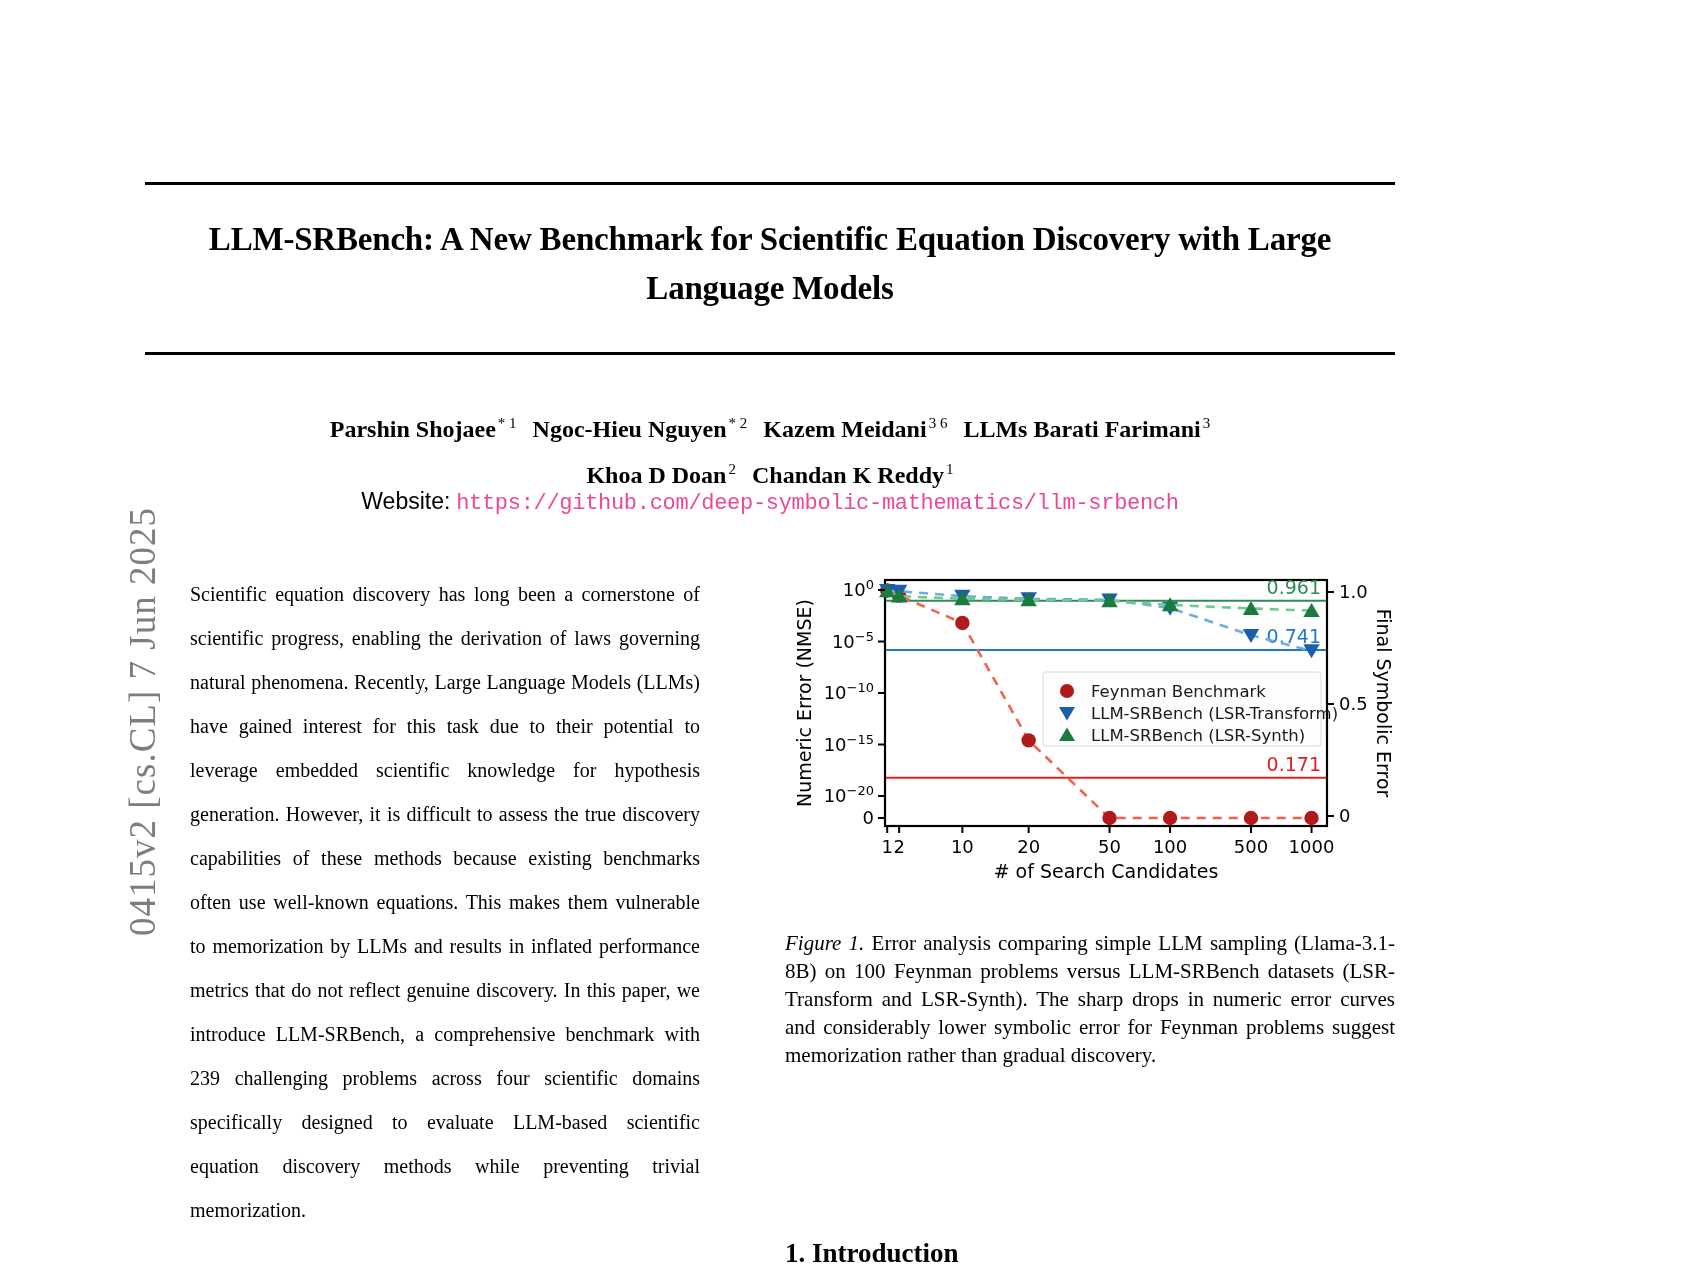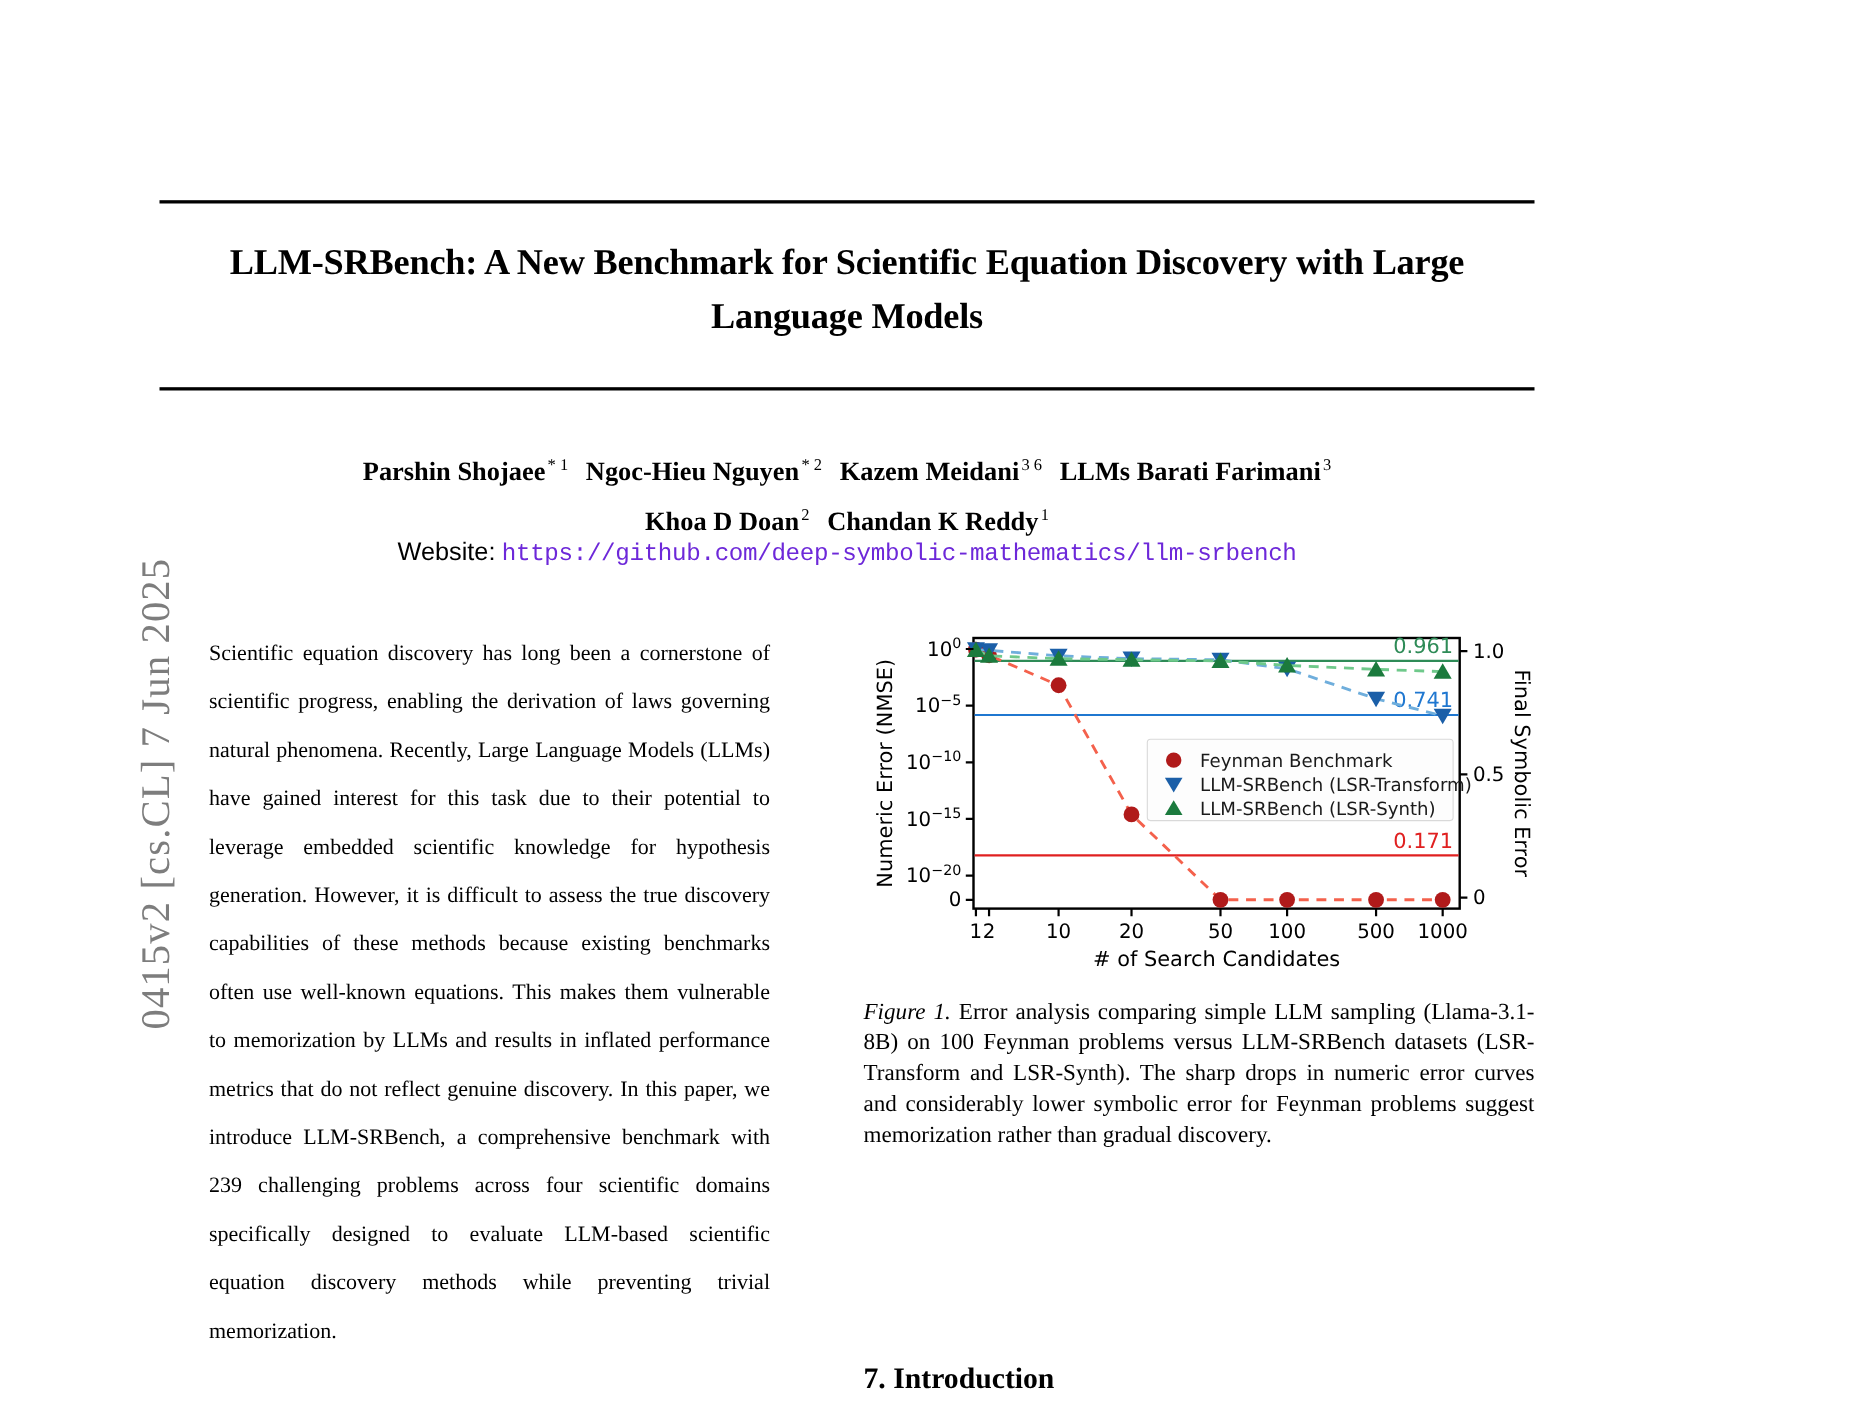--- a/index.html
+++ b/index.html
@@ -79,21 +79,21 @@
   #website-line {
     position: absolute;
     left: 145px; top: 488px;
     width: 1250px;
     text-align: center;
     font-size: 23px;
   }
   #website-line .wlabel { font-family: Liberation Sans, sans-serif; }
   #website-url {
     font-family: "Liberation Mono", "DejaVu Sans Mono", monospace;
-    color: #6d28d9;
+    color: #ec4899;
     font-size: 22px;
     letter-spacing: -0.3px;
   }
 
   
   #col-left {
     position: absolute;
     left: 190px; top: 572px;
     width: 510px;
   }
@@ -118,20 +118,21 @@
   }
 
   
   #figure-block { position: relative; }
   #chart-wrap {
     position: relative;
     width: 610px;
     height: 345px;
   }
   #figure-caption {
+    margin-top: 24px;
     font-size: 21px;
     line-height: 28px;
     text-align: justify;
   }
   #figure-caption .figlabel { font-style: italic; }
 
   #intro-heading {
     position: absolute;
     left: 785px; top: 1238px;
     font-size: 27px;
@@ -300,15 +301,15 @@
               <text x="306" y="159" font-size="16.5" fill="#1a1a1a" font-family="DejaVu Sans, sans-serif">LLM-SRBench (LSR-Transform)</text>
               <polygon points="274,181 290,181 282,167.5" fill="#1B7A3D"></polygon>
               <text x="306" y="181" font-size="16.5" fill="#1a1a1a" font-family="DejaVu Sans, sans-serif">LLM-SRBench (LSR-Synth)</text>
             </g>
           </svg>
       </div>
       <div id="figure-caption"><span class="figlabel">Figure 1.</span><span> Error analysis comparing simple LLM sampling (Llama-3.1-8B) on 100 Feynman problems versus LLM-SRBench datasets (LSR-Transform and LSR-Synth). The sharp drops in numeric error curves and considerably lower symbolic error for Feynman problems suggest memorization rather than gradual discovery.</span></div>
     </div>
   </div>
 
-  <div id="intro-heading">7. Introduction</div>
+  <div id="intro-heading">1. Introduction</div>
 
 </div>
 
 </body></html>

